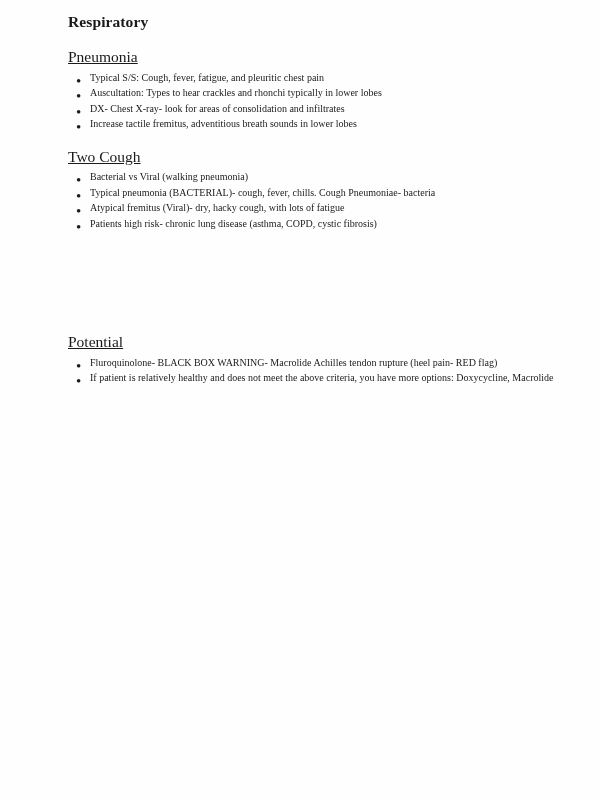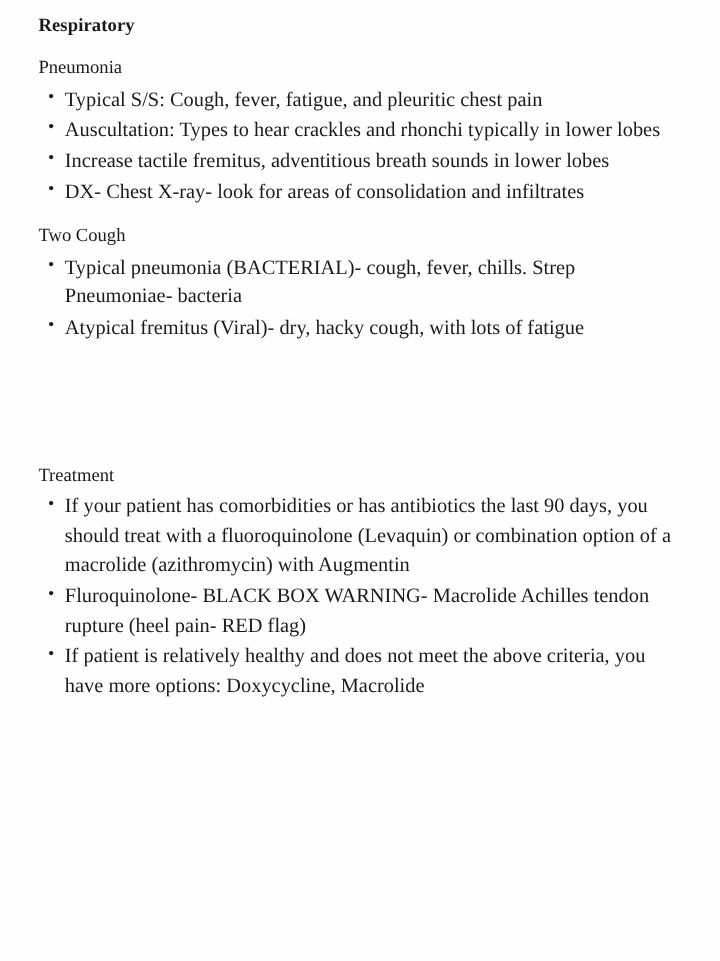--- a/index.html
+++ b/index.html
@@ -12,43 +12,44 @@
     height: 801px;
     overflow: hidden;
     font-family: "Liberation Serif", serif;
     color: #1a1a1a;
   }
   .page {
     position: relative;
     width: 600px;
     height: 801px;
     box-sizing: border-box;
-    padding: 8px 28px 0 32px;
+    padding: 8px 28px 0 68px;
     background: #fefefe;
   }
   .doc-title {
     font-weight: bold;
     font-size: 15.5px;
     line-height: 1.3;
     margin: 4px 0 14px 0;
     letter-spacing: 0.1px;
   }
   .section-heading {
     font-size: 15.5px;
     line-height: 1.45;
     margin: 0 0 2px 0;
+    text-decoration: underline;
   }
   ul.bullets {
     list-style: none;
     margin: 0 0 14px 0;
     padding: 0;
   }
   ul.bullets li {
     position: relative;
-    font-size: 17px;
+    font-size: 10px;
     line-height: 1.45;
     padding-left: 22px;
     margin-bottom: 1px;
     text-indent: 0;
   }
   ul.bullets li::before {
     content: "\2022";
     position: absolute;
     left: 8px;
     top: 0;
@@ -76,38 +77,39 @@
 
 <div class="page">
 
   <div class="doc-title">Respiratory</div>
 
   <div>
     <div class="section-heading">Pneumonia</div>
     <ul class="bullets">
       <li>Typical S/S: Cough, fever, fatigue, and pleuritic chest pain</li>
       <li>Auscultation: Types to hear crackles and rhonchi typically in lower lobes</li>
+      <li>DX- Chest X-ray- look for areas of consolidation and infiltrates</li>
       <li>Increase tactile fremitus, adventitious breath sounds in lower lobes</li>
-      <li>DX- Chest X-ray- look for areas of consolidation and infiltrates</li>
     </ul>
   </div>
 
   <div>
     <div class="section-heading">Two Cough</div>
     <ul class="bullets">
-      <li>Typical pneumonia (BACTERIAL)- cough, fever, chills. Strep Pneumoniae- bacteria</li>
+      <li>Bacterial vs Viral (walking pneumonia)</li>
+      <li>Typical pneumonia (BACTERIAL)- cough, fever, chills. Cough Pneumoniae- bacteria</li>
       <li>Atypical fremitus (Viral)- dry, hacky cough, with lots of fatigue</li>
+      <li>Patients high risk- chronic lung disease (asthma, COPD, cystic fibrosis)</li>
     </ul>
   </div>
 
   <div class="gap-block"></div>
 
   <div class="clipped">
-    <div class="section-heading">Treatment</div>
+    <div class="section-heading">Potential</div>
     <ul class="bullets">
-      <li>If your patient has comorbidities or has antibiotics the last 90 days, you should treat with a fluoroquinolone (Levaquin) or combination option of a macrolide (azithromycin) with Augmentin</li>
       <li>Fluroquinolone- BLACK BOX WARNING- Macrolide Achilles tendon rupture (heel pain- RED flag)</li>
       <li>If patient is relatively healthy and does not meet the above criteria, you have more options: Doxycycline, Macrolide</li>
     </ul>
   </div>
 
   <div class="fade-last"></div>
 </div>
 
 </body></html>

